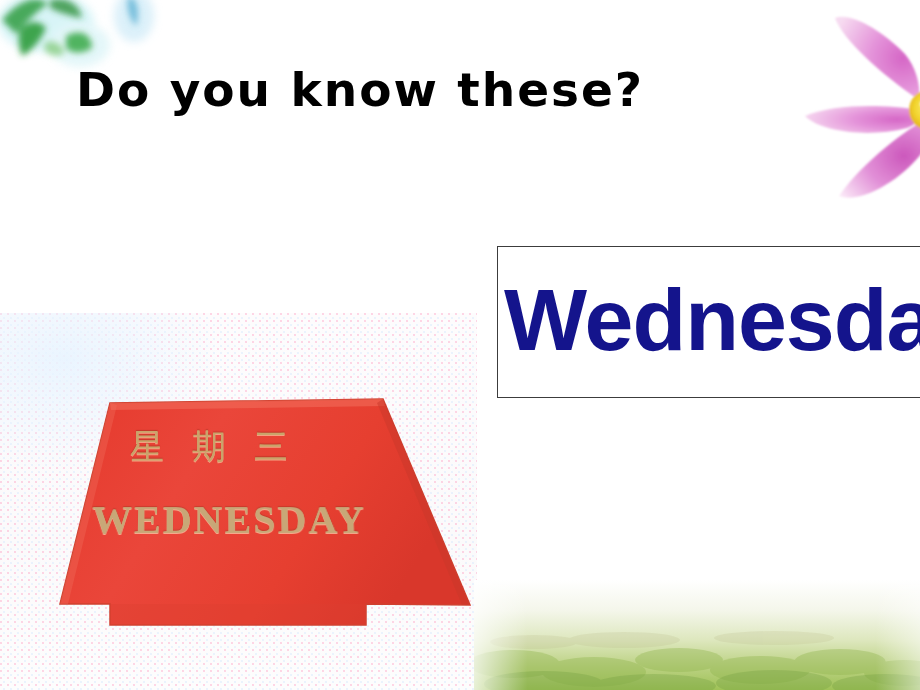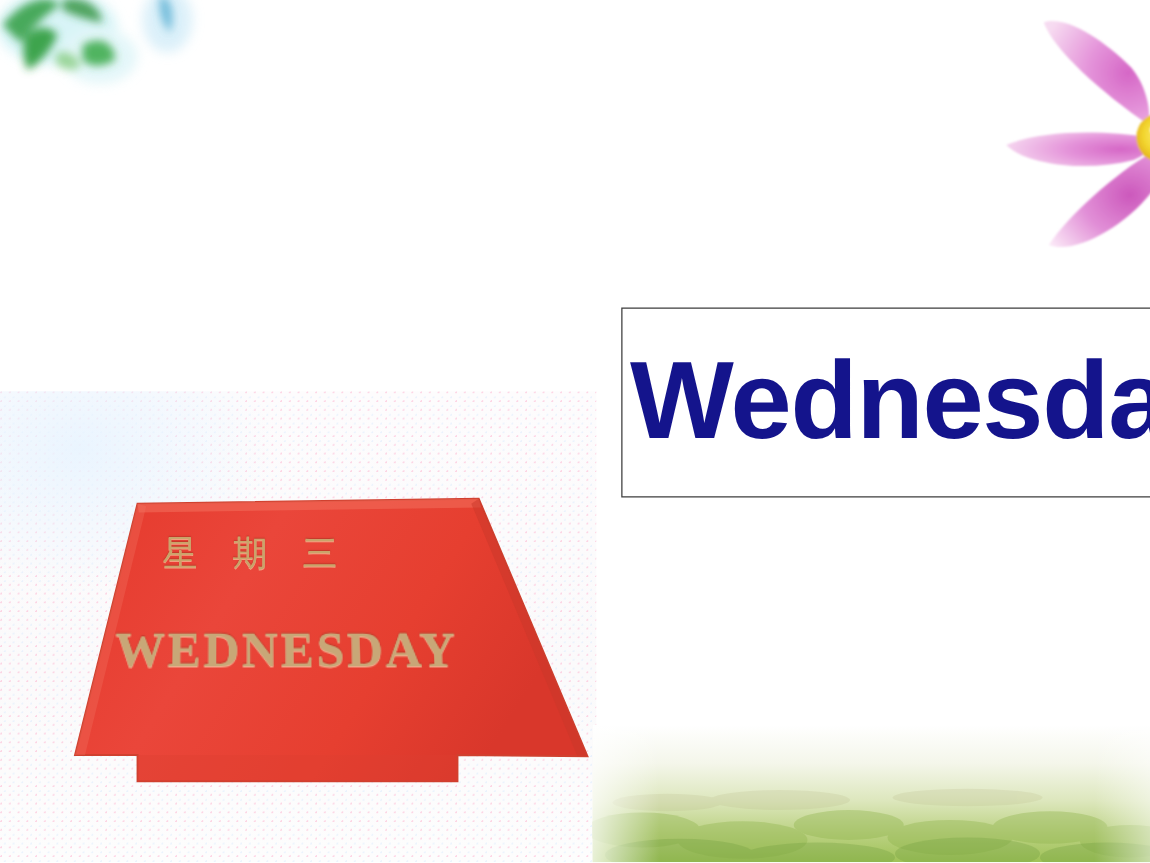--- a/index.html
+++ b/index.html
@@ -99,21 +99,21 @@
     left: 0; top: 0;
     width: 477px;
     height: 377px;
   }
 
   .cn-text {
     position: absolute;
     left: 130px;
     top: 424px;
     font-family: Liberation Sans, sans-serif;
-    font-size: 28px;
+    font-size: 34px;
     letter-spacing: 28px;
     color: #c9a46a;
     text-shadow: 0 1px 0 rgba(255,235,190,0.55), 0 -1px 1px rgba(120,40,20,0.35);
     white-space: nowrap;
   }
 
   .en-text {
     position: absolute;
     left: 92px;
     top: 496px;
@@ -296,18 +296,19 @@
         <path d="M160,146 C156,178 158,214 166,242 C180,230 186,194 180,158 C176,148 168,142 160,146 Z" fill="url(#petalg)" opacity="0.92"></path>
 
         <path d="M168,104 C180,88 190,80 200,78 L200,138 C186,134 172,122 168,104 Z" fill="url(#petalg2)" opacity="0.9"></path>
 
         <circle cx="160" cy="128" r="20" fill="url(#centerg)"></circle>
         <circle cx="154" cy="122" r="3" fill="#fffbe0" opacity="0.8"></circle>
       </g>
     </svg>
   </div>
 
+  <div class="title">Do you know these?</div>
 
   <div class="word-box">
     <div class="word">Wednesday</div>
   </div>
 
 </div>
 
 </body></html>

